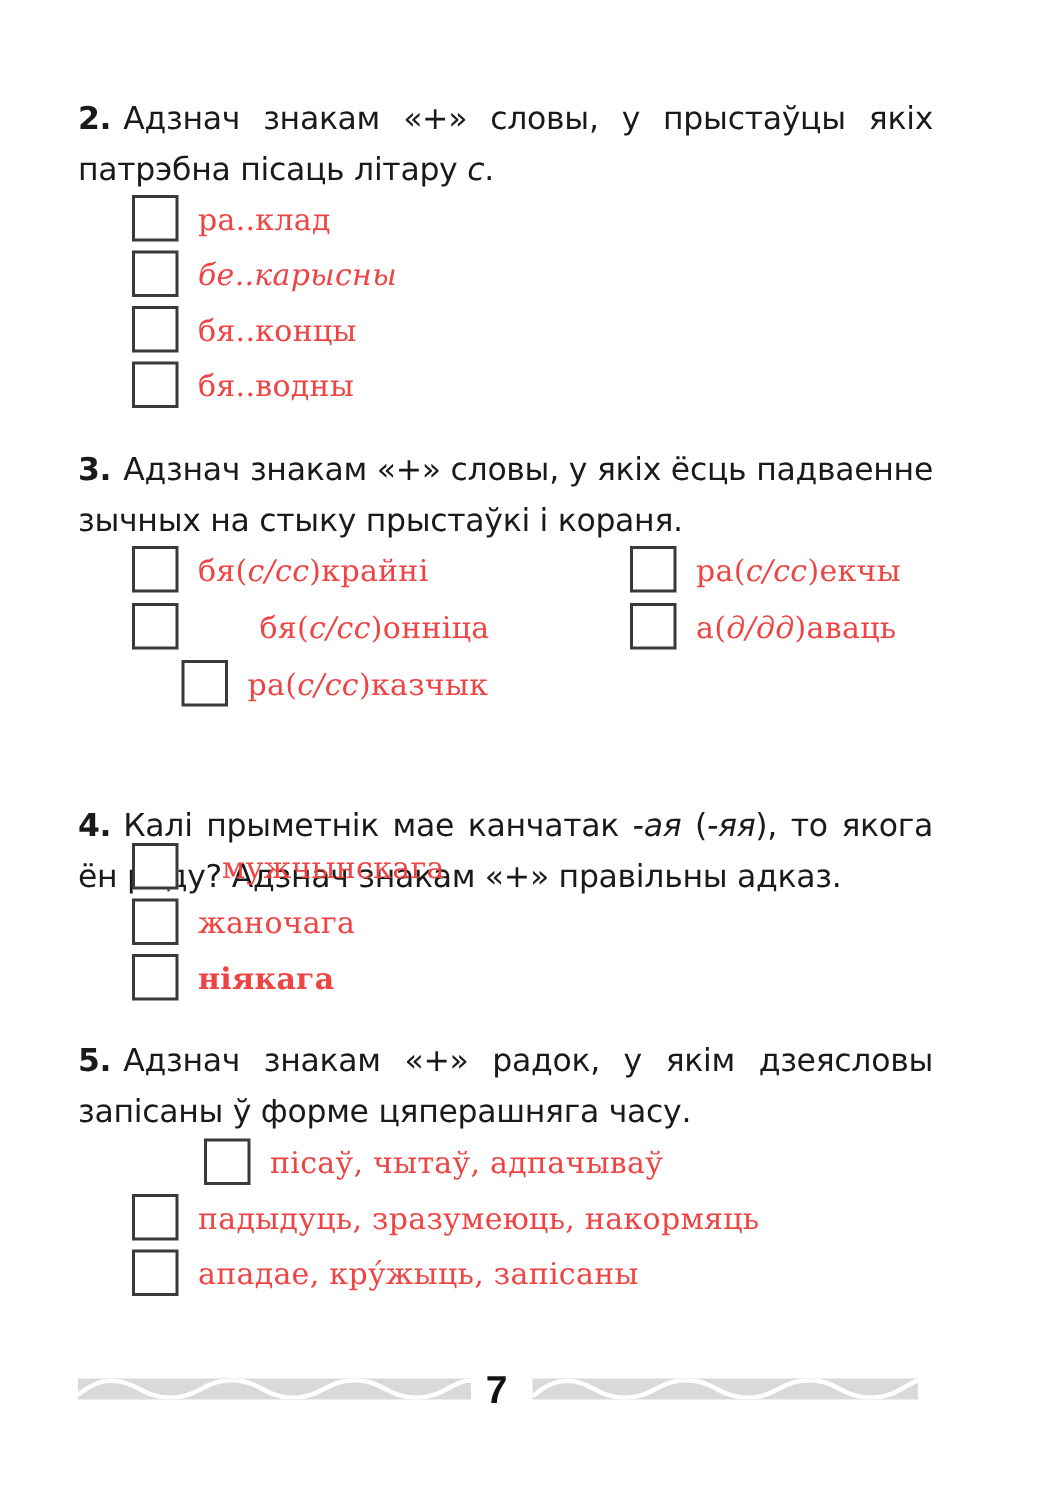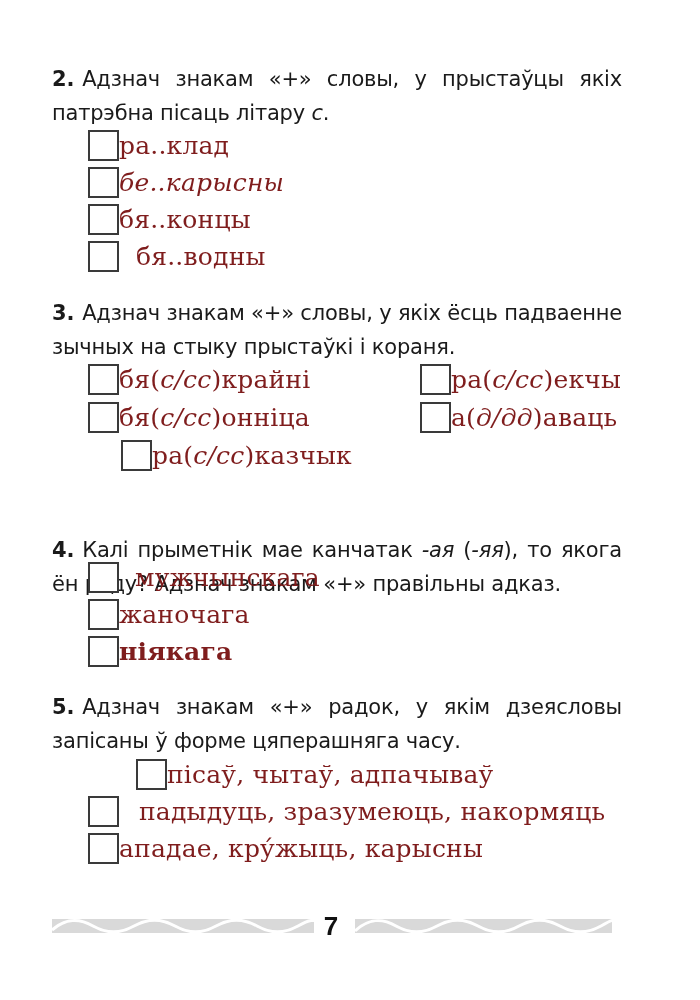--- a/index.html
+++ b/index.html
@@ -28,22 +28,23 @@
   }
   .box {
     width: 31px; height: 31px;
     border: 2px solid #3a3a3a;
     background: #ffffff;
     flex: 0 0 31px;
     cursor: pointer;
   }
   .opt-label {
     font-family: "DejaVu Serif", serif;
-    font-size: 25px;
-    color: #7f1d1d;
+    font-size: 20px;
+    color: #ef4444;
+    margin-left: 13px;
     white-space: nowrap;
     letter-spacing: 0.2px;
   }
   .opt-label i { }
 
   .footer { position: absolute; left: 0; top: 912px; width: 700px; height: 28px; }
   .wave-band { position: absolute; top: 7px; height: 14px; background: #d9d9d9; overflow: hidden; }
   .wave-band svg { position: absolute; left: 0; top: 0; }
   .page-num {
     position: absolute; left: 318px; top: 0; width: 26px; text-align: center;
@@ -63,33 +64,33 @@
       <span class="opt-label">ра..клад</span>
     </div>
   <div class="opt" style="left:88px; top:167px;font-style:italic;">
       <span class="box"></span>
       <span class="opt-label">бе..карысны</span>
     </div>
   <div class="opt" style="left:88px; top:204px;">
       <span class="box"></span>
       <span class="opt-label">бя..концы</span>
     </div>
-  <div class="opt" style="left:88px; top:241px;gap:17px;">
+  <div class="opt" style="left:88px; top:241px;">
       <span class="box"></span>
       <span class="opt-label">бя..водны</span>
     </div>
 
   <div class="question" style="top:296px;">
     <p class="q-text"><span class="q-num">3.</span><span>Адзнач знакам «+» словы, у якіх ёсць падваенне зычных на стыку прыстаўкі і кораня.</span></p>
   </div>
   <div class="opt" style="left:88px; top:364px;">
       <span class="box"></span>
       <span class="opt-label"><span>бя(</span><i>с/сс</i><span>)крайні</span></span>
     </div>
-  <div class="opt" style="left:88px; top:402px;">
+  <div class="opt" style="left:88px; top:402px;gap:41px;">
       <span class="box"></span>
       <span class="opt-label"><span>бя(</span><i>с/сс</i><span>)онніца</span></span>
     </div>
   <div class="opt" style="left:88px; top:440px;padding-left:33px;">
       <span class="box"></span>
       <span class="opt-label"><span>ра(</span><i>с/сс</i><span>)казчык</span></span>
     </div>
   <div class="opt" style="left:420px; top:364px;">
       <span class="box"></span>
       <span class="opt-label"><span>ра(</span><i>с/сс</i><span>)екчы</span></span>
@@ -115,27 +116,27 @@
       <span class="opt-label">ніякага</span>
     </div>
 
   <div class="question" style="top:690px;">
     <p class="q-text"><span class="q-num">5.</span><span>Адзнач знакам «+» радок, у якім дзеясловы запісаны ў форме цяперашняга часу.</span></p>
   </div>
   <div class="opt" style="left:88px; top:759px;padding-left:48px;">
       <span class="box"></span>
       <span class="opt-label">пісаў, чытаў, адпачываў</span>
     </div>
-  <div class="opt" style="left:88px; top:796px;gap:20px;">
+  <div class="opt" style="left:88px; top:796px;">
       <span class="box"></span>
       <span class="opt-label">падыдуць, зразумеюць, накормяць</span>
     </div>
   <div class="opt" style="left:88px; top:833px;">
       <span class="box"></span>
-      <span class="opt-label">ападае, кру́жыць, карысны</span>
+      <span class="opt-label">ападае, кру́жыць, запісаны</span>
     </div>
 
   <div class="footer">
     <div class="wave-band" style="left: 52px; width: 262px; background: rgb(217, 217, 217);">
       <svg width="262" height="14" viewBox="0 0 262 14">
         <path d="M0 11 C 14 -1, 27 -1, 41 7 S 68 15, 82 7 S 109 -1, 123 7 S 150 15, 164 7 S 191 -1, 205 7 S 232 15, 246 7 S 262 1, 270 4" fill="none" stroke="#ffffff" stroke-width="3"></path>
       </svg>
     </div>
     <div class="page-num">7</div>
     <div class="wave-band" style="left: 355px; width: 257px; background: rgb(217, 217, 217);">

